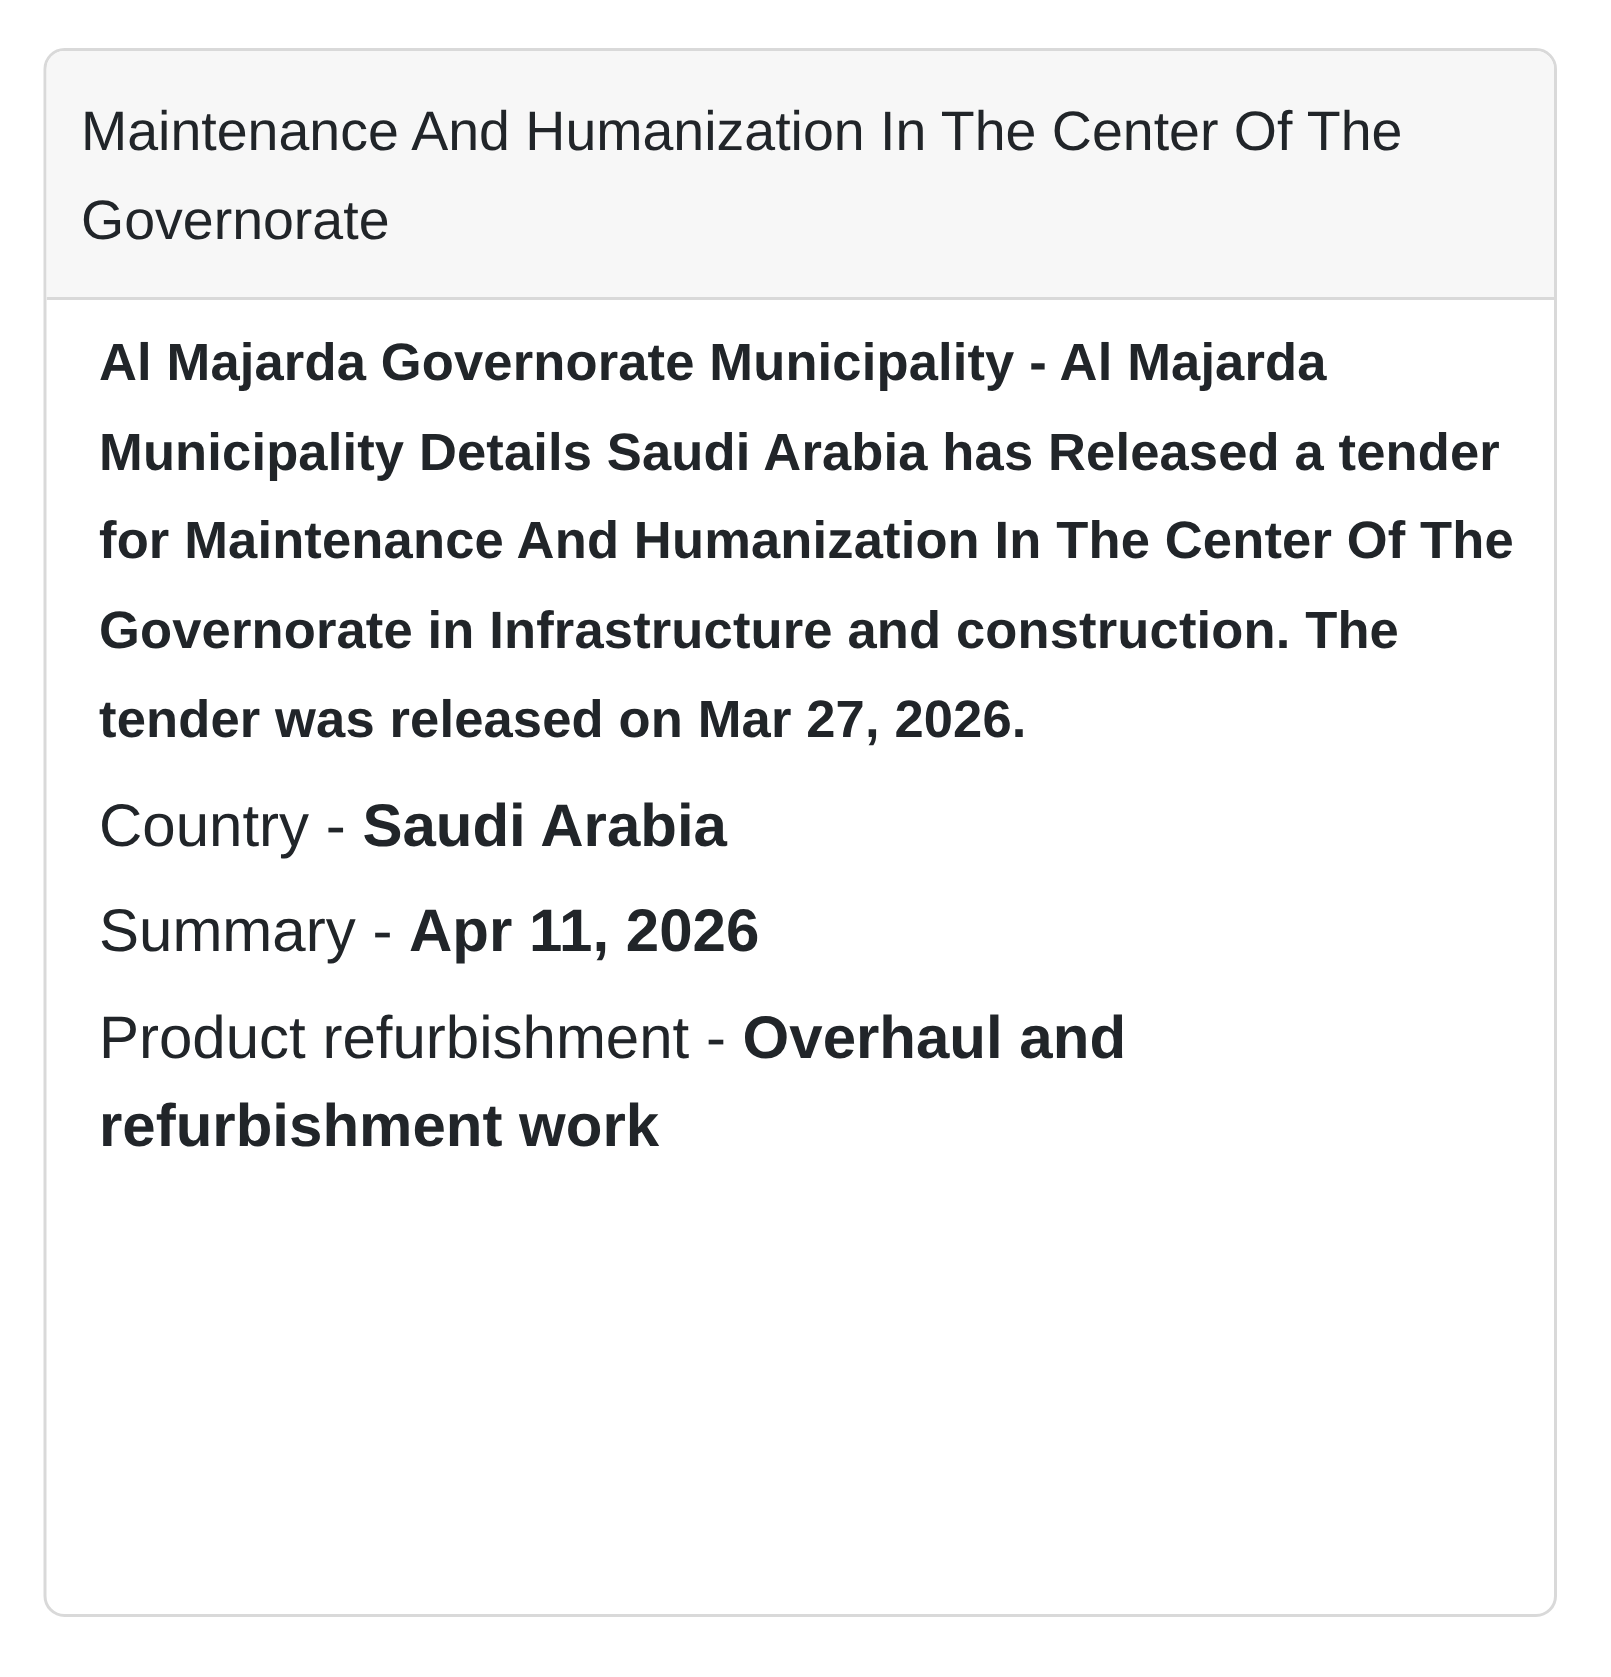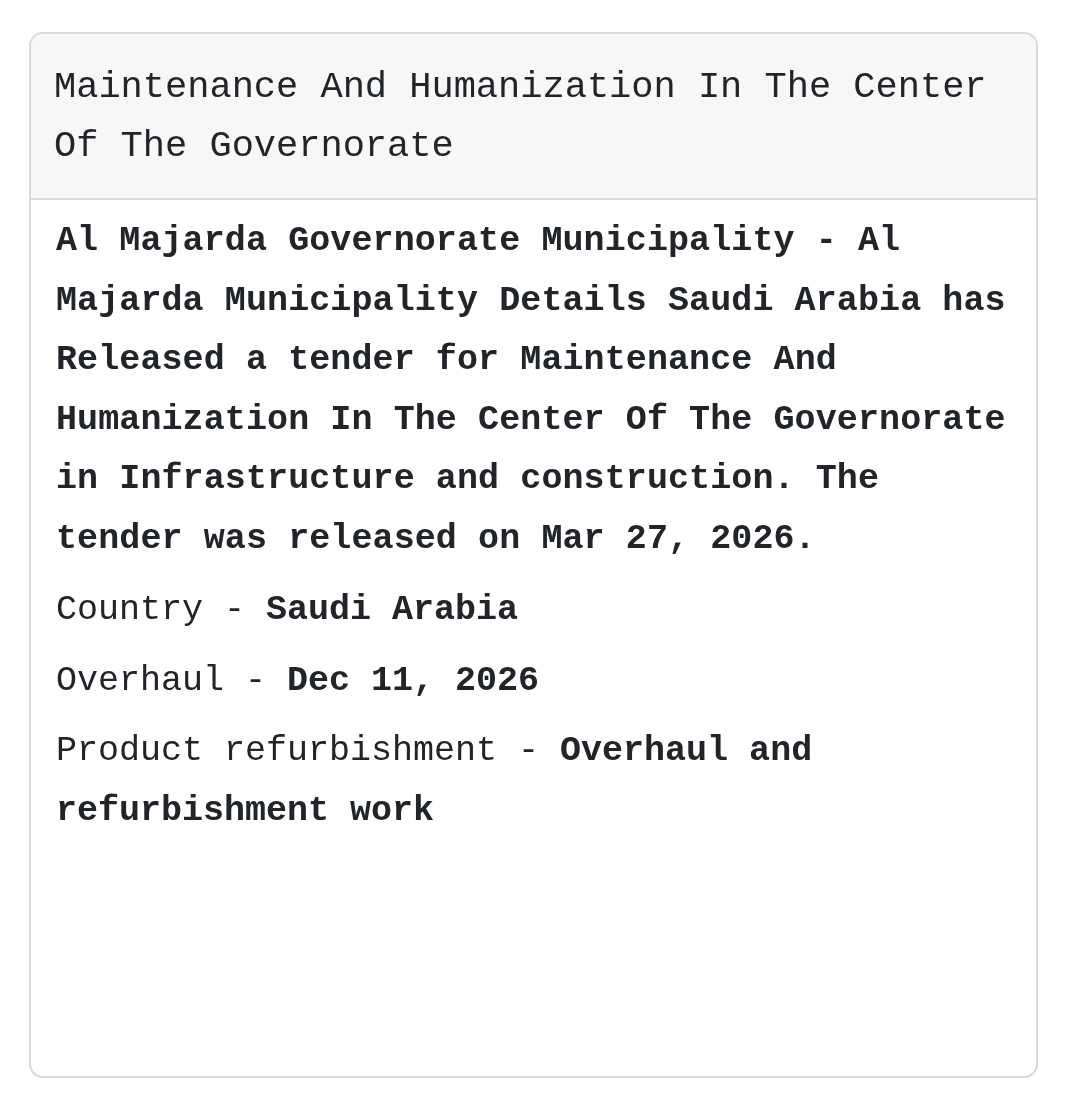--- a/index.html
+++ b/index.html
@@ -18,50 +18,49 @@
       position: absolute;
       left: 29px;
       top: 32px;
       width: 1009px;
       height: 1046px;
       box-sizing: border-box;
       border: 2px solid #d9d9d9;
       border-radius: 14px;
       background: #ffffff;
       overflow: hidden;
-      font-family: Liberation Mono, monospace;
     }
     .card-header {
       background: #f7f7f7;
       border-bottom: 2px solid #d9d9d9;
       box-sizing: border-box;
       height: 166px;
       padding: 24px 22px 0 23px;
       font-size: 37px;
       line-height: 59px;
       font-weight: 400;
       color: #212529;
     }
     .card-body {
-      padding: 12px 22px 0 25px;
+      padding: 12px 22px 0 35px;
     }
     .intro {
       margin: 0 0 12px 0;
       font-size: 35px;
       line-height: 59.5px;
       font-weight: 600;
       color: #212529;
       letter-spacing: 0.1px;
     }
     .intro strong {
       font-weight: 700;
     }
     .detail-row {
       margin: 0 0 11px 0;
-      font-size: 35px;
+      font-size: 40px;
       line-height: 59.5px;
       color: #212529;
     }
     .detail-label {
       font-weight: 400;
     }
     .detail-sep {
       font-weight: 400;
     }
     .detail-value {
@@ -75,18 +74,18 @@
   <div class="card-header">
     <span>Maintenance And Humanization In The Center Of The Governorate</span>
   </div>
 
   <div class="card-body">
     <p class="intro"><span>Al Majarda Governorate Municipality - Al Majarda Municipality Details Saudi Arabia has Released a tender for </span><strong>Maintenance And Humanization In The Center Of The Governorate</strong><span> in Infrastructure and construction. The tender was released on Mar 27, 2026.</span></p>
 
     <div class="detail-row"><span class="detail-label">Country</span><span class="detail-sep"> - </span><span class="detail-value">Saudi Arabia</span></div>
 
 
-    <div class="detail-row"><span class="detail-label">Overhaul</span><span class="detail-sep"> - </span><span class="detail-value">Dec 11, 2026</span></div>
+    <div class="detail-row"><span class="detail-label">Summary</span><span class="detail-sep"> - </span><span class="detail-value">Apr 11, 2026</span></div>
 
 
     <div class="detail-row"><span class="detail-label">Product refurbishment</span><span class="detail-sep"> - </span><span class="detail-value">Overhaul and refurbishment work</span></div>
   </div>
 </div>
 
 </body></html>

